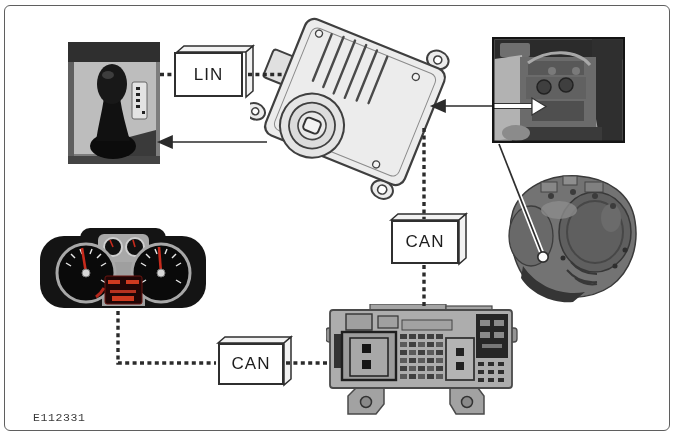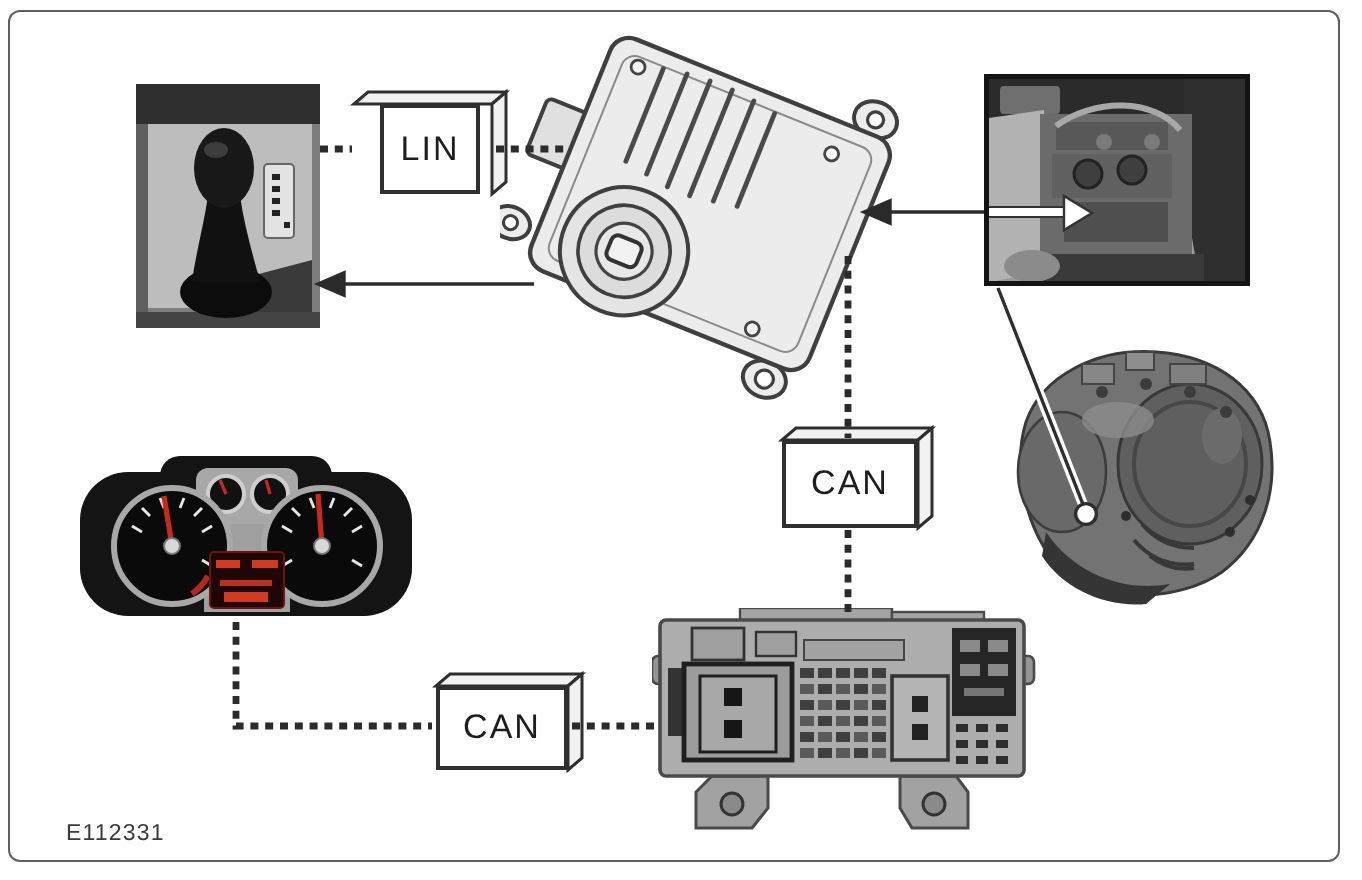--- a/index.html
+++ b/index.html
@@ -6,21 +6,21 @@
   .stage{position:relative;width:681px;height:440px;background:#fff;overflow:hidden;
          font-family:"Liberation Sans",sans-serif;}
   .frame{position:absolute;left:4px;top:5px;width:666px;height:426px;
          border:1.5px solid #5f5f5f;border-radius:6px;background:#fff;z-index:1;box-sizing:border-box;}
   .comp{position:absolute;z-index:2;}
   .wires{position:absolute;left:0;top:0;z-index:5;pointer-events:none;}
   .busbox{position:absolute;background:#fff;border:2px solid #2f2f2f;display:flex;
           align-items:center;justify-content:center;font-size:17px;color:#1d1d1d;
           letter-spacing:1px;z-index:6;box-sizing:border-box;}
   .figcode{position:absolute;left:33px;top:411px;font-size:11.5px;color:#3a3a3a;
-           letter-spacing:.6px;z-index:3;}
+           letter-spacing:.6px;z-index:3;font-family:Liberation Mono, monospace;}
 </style>
 </head>
 <body>
 
 <div class="stage">
 
   <div class="frame"></div>
 
   <svg class="comp" style="left:68px;top:42px" width="92" height="122" viewBox="0 0 92 122">
     <rect x="0" y="0" width="92" height="122" fill="#7d7d7d"></rect>
@@ -249,21 +249,21 @@
       <line x1="168" y1="142" x2="267" y2="142"></line>
       <polygon points="159,142 172,136.4 172,147.6"></polygon>
       <line x1="441" y1="106" x2="492" y2="106"></line>
       <polygon points="432,106 445,100.4 445,111.6"></polygon>
     </g>
     <line x1="499" y1="144" x2="543" y2="256" stroke="#ffffff" stroke-width="5"></line>
     <line x1="499" y1="144" x2="543" y2="256" stroke="#2e2e2e" stroke-width="1.7"></line>
     <circle cx="543" cy="257" r="5.2" fill="#fdfdfd" stroke="#2e2e2e" stroke-width="1.7"></circle>
   </svg>
 
-  <div class="busbox" style="left:190px;top:52px;width:50px;height:45px">
+  <div class="busbox" style="left:174px;top:52px;width:69px;height:45px">
     <span>LIN</span>
   </div>
   <div class="busbox" style="left:391px;top:220px;width:68px;height:44px">
     <span>CAN</span>
   </div>
   <div class="busbox" style="left:218px;top:343px;width:66px;height:42px">
     <span>CAN</span>
   </div>
 
   <div class="figcode">E112331</div>

